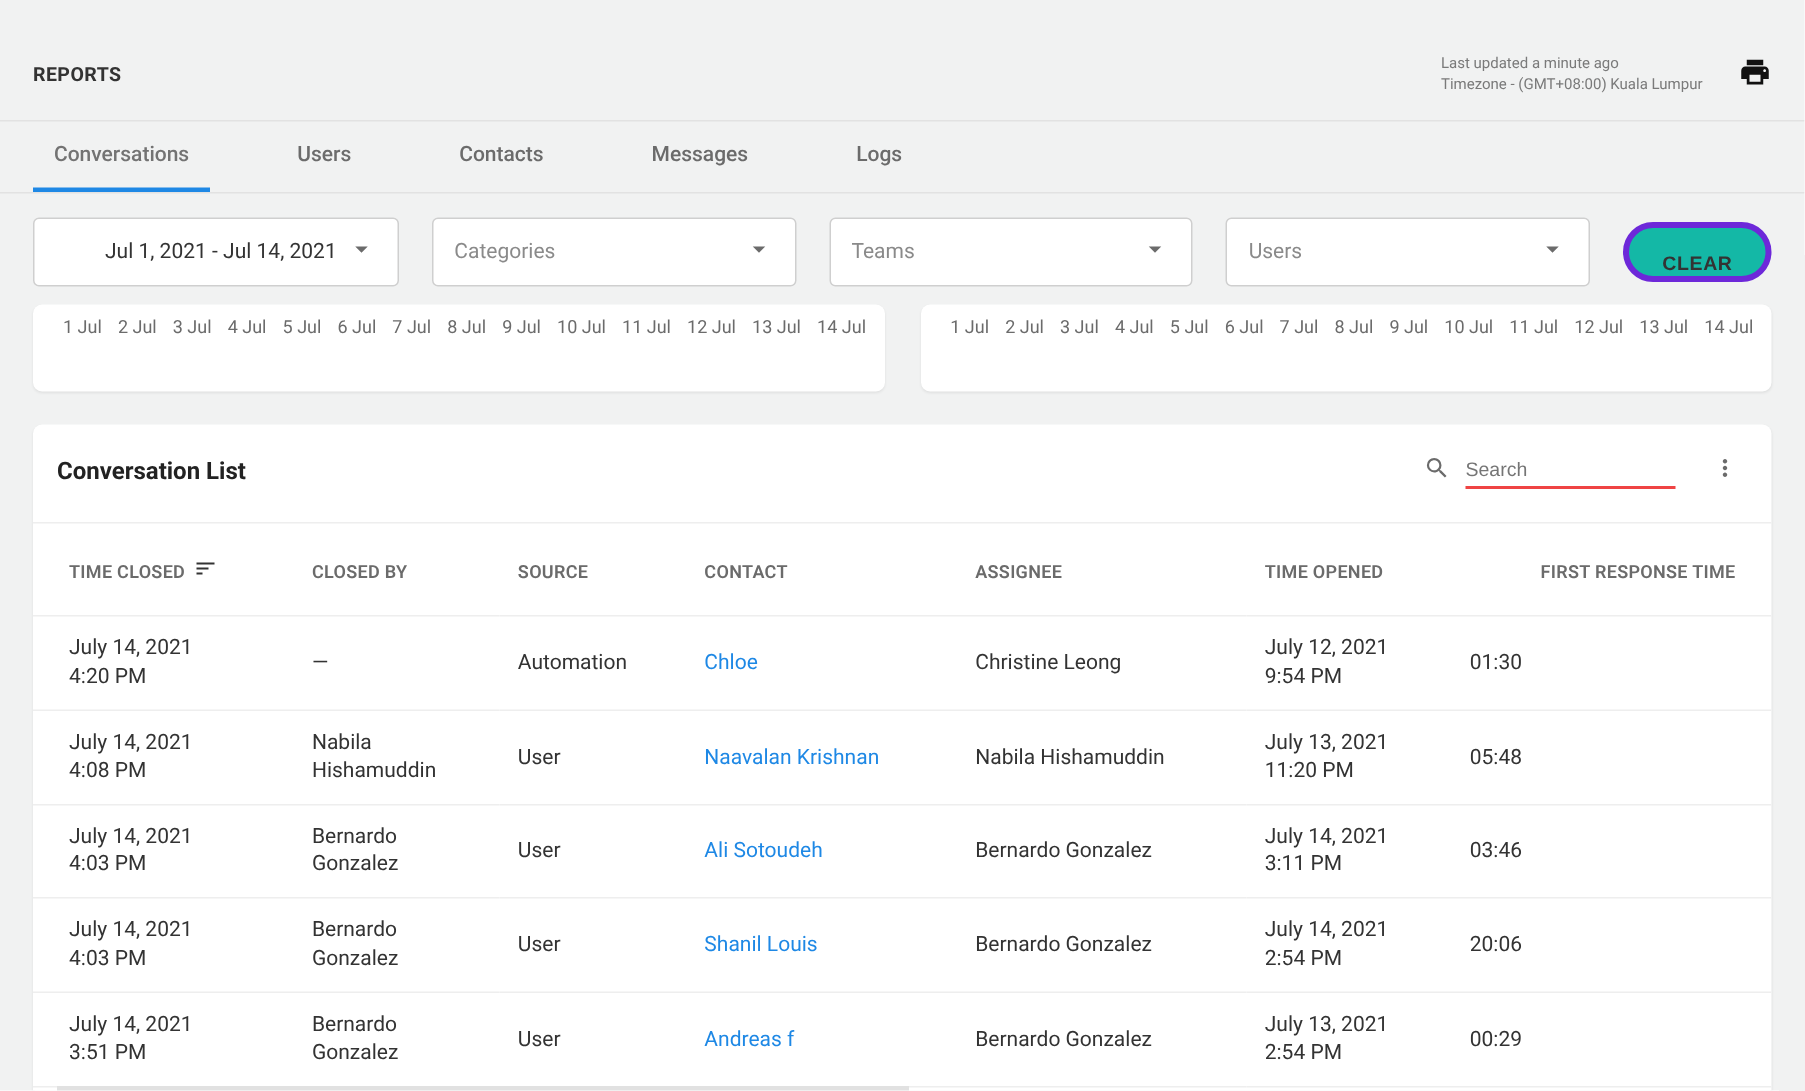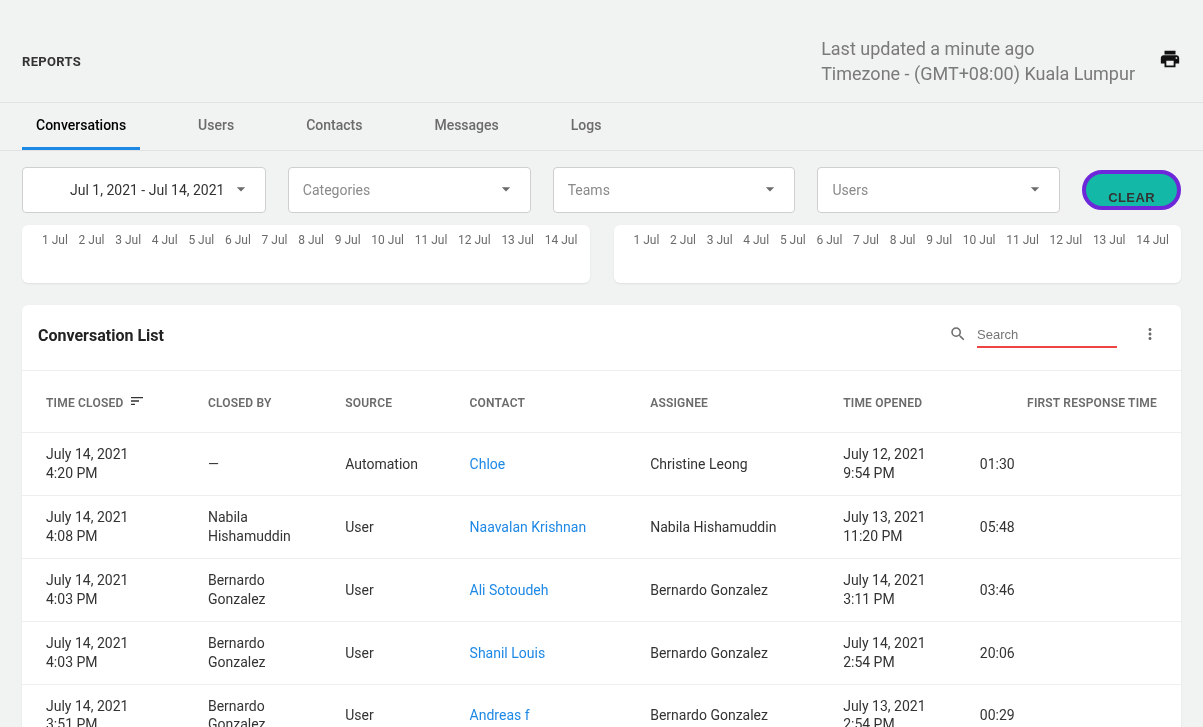--- a/index.html
+++ b/index.html
@@ -31,21 +31,21 @@
     }
     .header-right {
       display: flex;
       align-items: center;
       gap: 24px;
     }
     .header-meta {
       display: flex;
       flex-direction: column;
       align-items: flex-start;
-      font-size: 18px;
+      font-size: 10px;
       color: #7a7a7a;
       line-height: 1.4;
     }
     .print-icon svg {
       width: 22px;
       height: 22px;
       fill: #111;
     }
 
     
@@ -59,21 +59,21 @@
     }
     .tab {
       font-size: 14px;
       font-weight: 500;
       color: #6b6b6b;
       padding: 14px 14px;
       cursor: pointer;
       border-bottom: 3px solid transparent;
     }
     .tab.active {
-      color: #000000;
+      color: #737373;
       border-bottom-color: #1e88e5;
     }
 
     
     .filters {
       display: flex;
       align-items: center;
       gap: 22px;
       padding: 16px 22px 12px 22px;
     }

